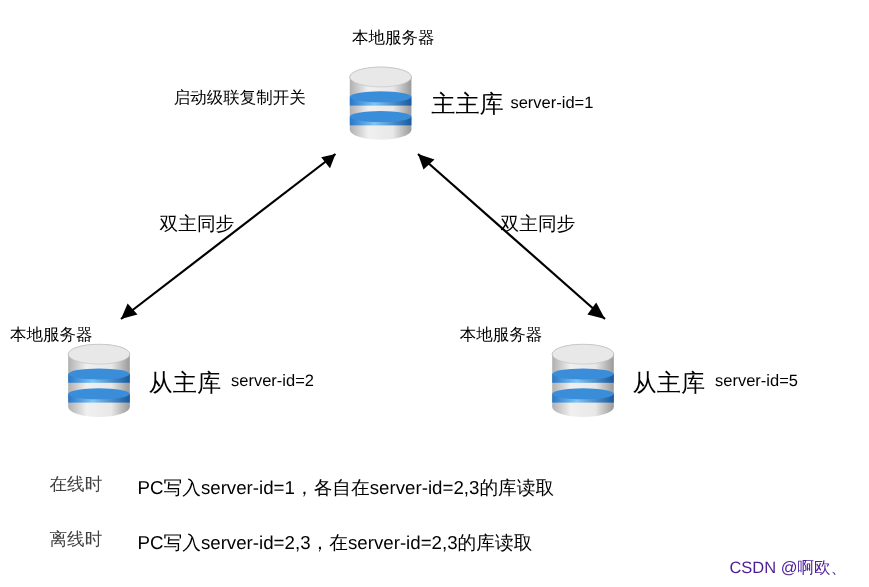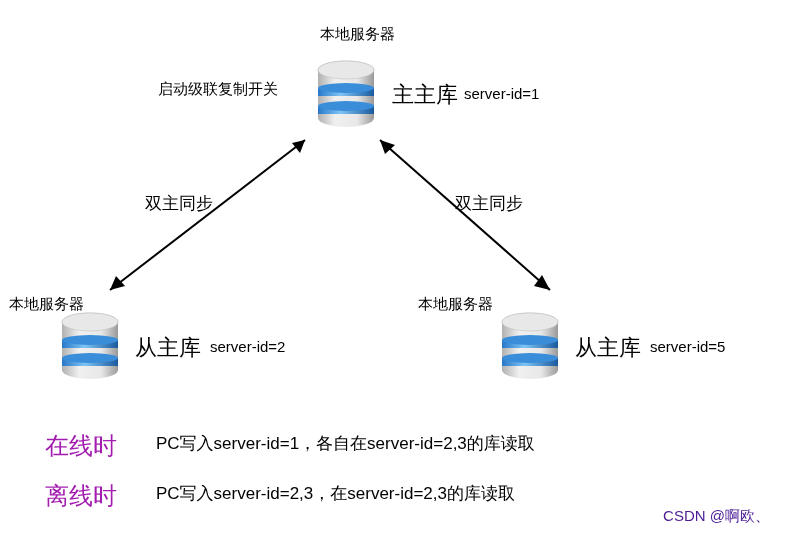--- a/index.html
+++ b/index.html
@@ -1,20 +1,20 @@
 <!DOCTYPE html>
 <html><head>
   <meta charset="utf-8">
   <style>
     * { margin: 0; padding: 0; box-sizing: border-box; }
     body { width: 790px; height: 534px; position: relative; font-family: "Microsoft YaHei", Arial, sans-serif; background: #fff; }
     .label { position: absolute; font-size: 15px; color: #000; white-space: nowrap; }
     .big-label { font-size: 22px; text-align: right; }
-    .red { color: #a21caf; font-size: 24px; }
-    .desc { font-size: 17px; margin-left: 31px; }
+    .red { color: #404040; font-size: 16px; }
+    .desc { font-size: 17px; }
     .watermark { position: absolute; right: 20px; bottom: 8px; color: #4c1d95; font-size: 15px; }
     .db { position: absolute; width: 60px; height: 65px; }
     .arrow { position: absolute; }
     svg { display: block; }
   </style>
 </head>
 <body>
 
 <div class="label" style="left:320px; top:25px;">本地服务器</div>
 <div class="label" style="left:158px; top:80px;">启动级联复制开关</div>

